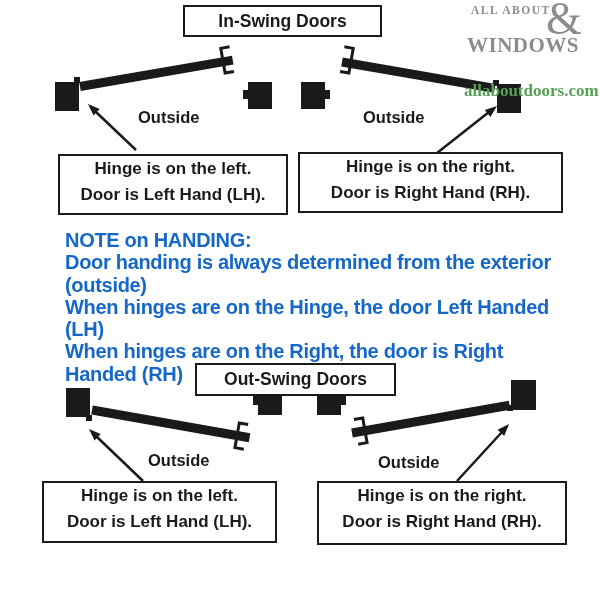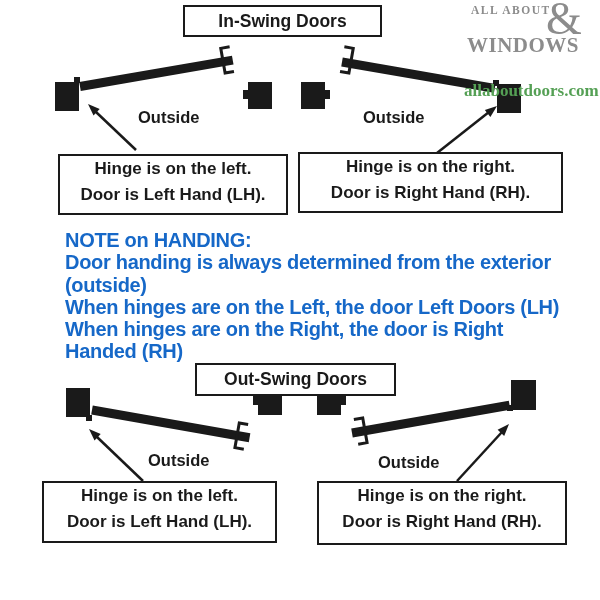--- a/index.html
+++ b/index.html
@@ -101,17 +101,17 @@
     <div>Door is Left Hand (LH).</div>
   </div>
   <div class="abs caption-box" style="left:317px;top:481px;width:246px;height:60px;">
     <div>Hinge is on the right.</div>
     <div>Door is Right Hand (RH).</div>
   </div>
 
   <div class="abs note" style="left:65px;top:229px;width:510px;color:#1668c8;">
     <div>NOTE on HANDING:</div>
     <div>Door handing is always determined from the exterior (outside)</div>
-    <div>When hinges are on the Left, the door Left Doors (LH)</div>
+    <div>When hinges are on the Hinge, the door Left Handed (LH)</div>
     <div>When hinges are on the Right, the door is Right Handed (RH)</div>
   </div>
 
 </div>
 
 </body></html>

